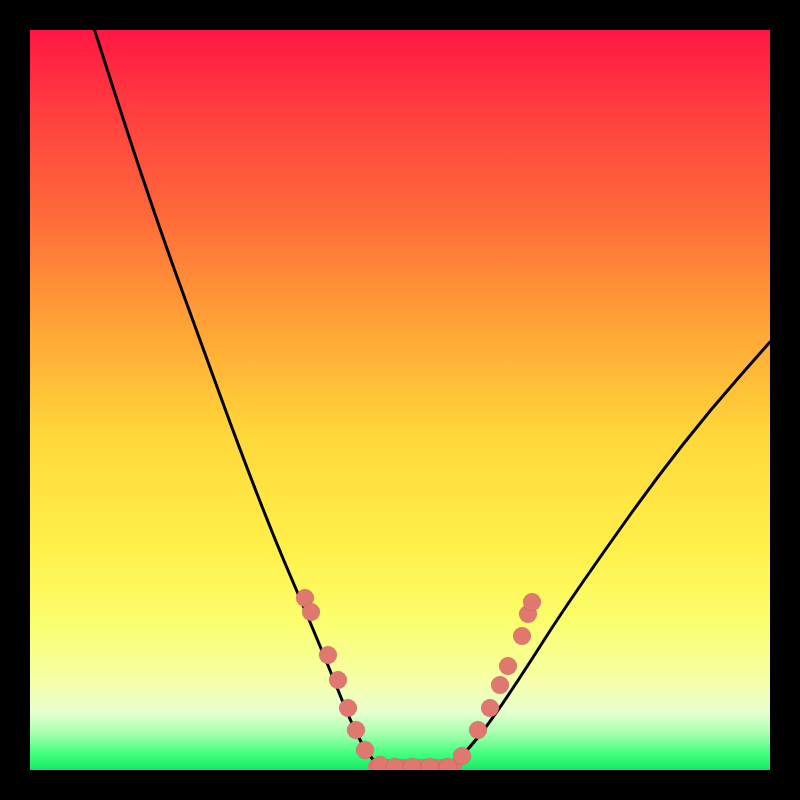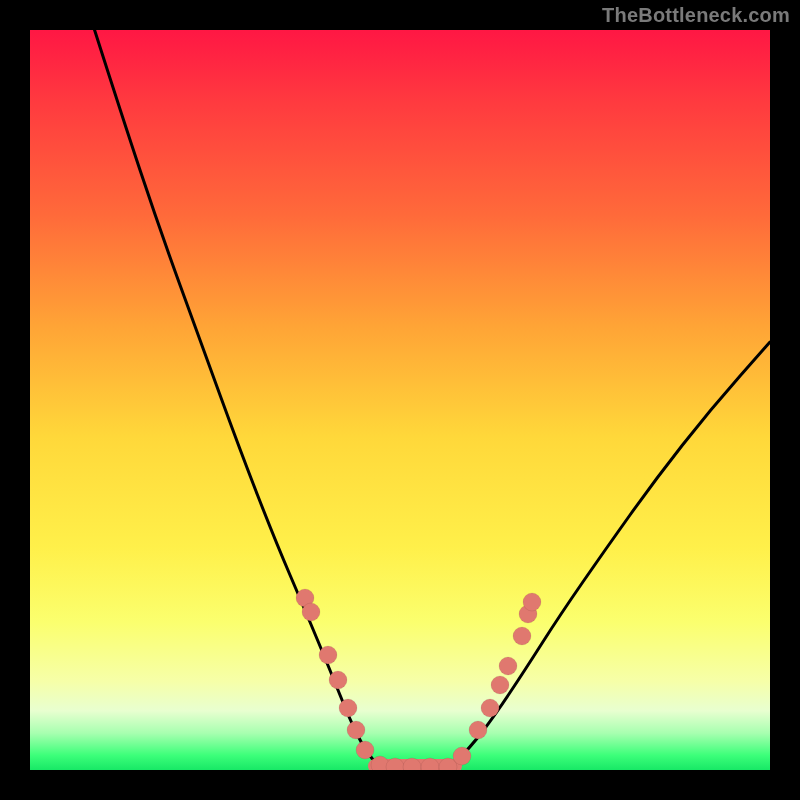--- a/index.html
+++ b/index.html
@@ -101,14 +101,13 @@
           <circle cx="460" cy="678" r="9" class="dot"></circle>
           <circle cx="470" cy="655" r="9" class="dot"></circle>
           <circle cx="478" cy="636" r="9" class="dot"></circle>
           <circle cx="492" cy="606" r="9" class="dot"></circle>
           <circle cx="498" cy="584" r="9" class="dot"></circle>
           <circle cx="502" cy="572" r="9" class="dot"></circle>
         </g>
     </svg>
   </div>
 
-  <div class="watermark">TheBottleneck.com</div>
 </div>
 
 </body></html>

